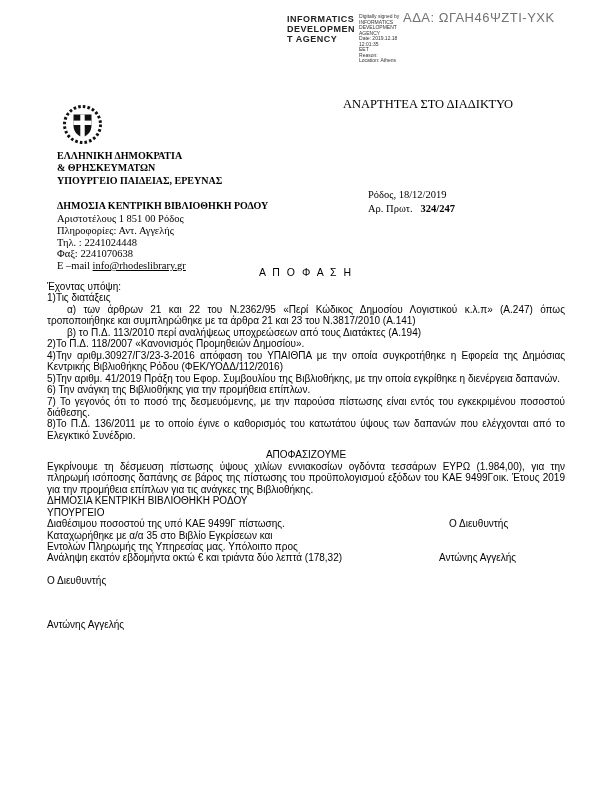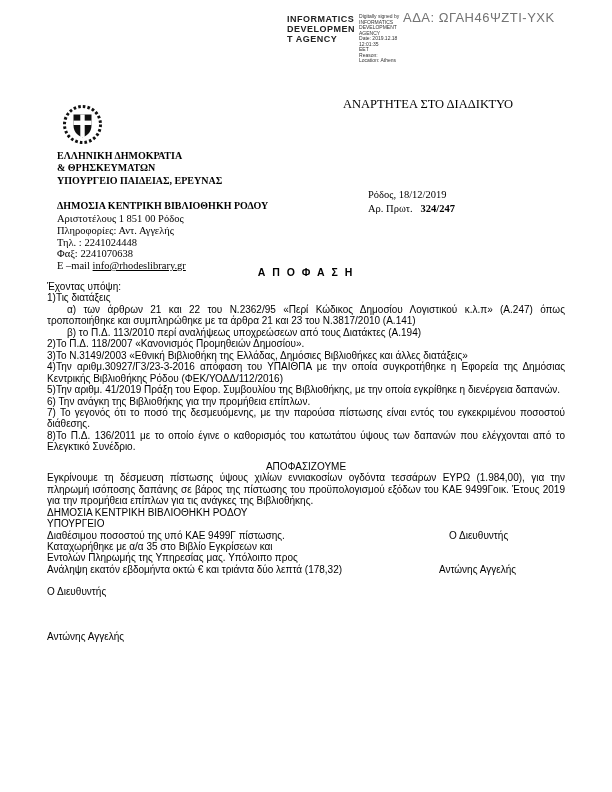--- a/index.html
+++ b/index.html
@@ -41,21 +41,21 @@
   .letterhead .addr{line-height:11.8px;}
   .email-link{color:#000; text-decoration:underline;}
   .date-block{
     position:absolute; left:368px; top:188px;
     font-family:"Liberation Serif", serif; font-size:10.5px; line-height:13.5px;
   }
   .date-block .protocol-no{font-weight:bold;}
   
   .apofasi-title{
     position:absolute; left:0; top:266px; width:612px; text-align:center;
-    font-size:10.5px; letter-spacing:2px;font-weight:bold;
+    font-size:10.5px; letter-spacing:2px;
   }
   
   .body-text{
     position:absolute; left:47px; top:281px; width:518px;
     font-size:10px; line-height:11.45px; text-align:justify;
   }
   .body-text .line{text-align:left;}
   .body-text .indent{text-indent:20px;}
   .center-head{text-align:center; margin-top:8px; margin-bottom:0;}
   .decide-par{margin:0;}
@@ -115,21 +115,20 @@
   </div>
 
   <div class="apofasi-title">Α Π Ο Φ Α Σ Η</div>
 
   <div class="body-text">
     <div class="line">Έχοντας υπόψη:</div>
     <div>1)Τις διατάξεις</div>
     <div class="indent">α) των άρθρων 21 και 22 του  Ν.2362/95 «Περί Κώδικος Δημοσίου Λογιστικού κ.λ.π» (Α.247) όπως τροποποιήθηκε και συμπληρώθηκε με τα άρθρα 21 και 23 του Ν.3817/2010 (Α.141)</div>
     <div class="indent">β) το Π.Δ. 113/2010 περί αναλήψεως υποχρεώσεων από τους Διατάκτες (Α.194)</div>
     <div>2)Το Π.Δ. 118/2007 «Κανονισμός Προμηθειών Δημοσίου».</div>
-    <div>3)Το Ν.3149/2003 «Εθνική Βιβλιοθήκη της Ελλάδας, Δημόσιες Βιβλιοθήκες και άλλες διατάξεις»</div>
     <div>4)Την αριθμ.30927/Γ3/23-3-2016 απόφαση του ΥΠΑΙΘΠΑ με την οποία συγκροτήθηκε η Εφορεία της Δημόσιας Κεντρικής Βιβλιοθήκης Ρόδου (ΦΕΚ/ΥΟΔΔ/112/2016)</div>
     <div>5)Την αριθμ. 41/2019   Πράξη του Εφορ. Συμβουλίου της Βιβλιοθήκης, με την οποία εγκρίθηκε η διενέργεια δαπανών.</div>
     <div class="line">6) Την ανάγκη της Βιβλιοθήκης για την προμήθεια επίπλων.</div>
     <div>7) Το γεγονός ότι το ποσό της δεσμευόμενης, με την παρούσα πίστωσης είναι εντός του εγκεκριμένου ποσοστού διάθεσης.</div>
     <div>8)Το Π.Δ. 136/2011 με το οποίο έγινε ο καθορισμός του κατωτάτου ύψους των δαπανών που ελέγχονται από το Ελεγκτικό Συνέδριο.</div>
 
     <div class="center-head">ΑΠΟΦΑΣΙΖΟΥΜΕ</div>
     <p class="decide-par">Εγκρίνουμε τη δέσμευση πίστωσης ύψους  χιλίων εννιακοσίων ογδόντα τεσσάρων  ΕΥΡΩ  (1.984,00), για την πληρωμή ισόποσης δαπάνης σε βάρος της πίστωσης του προϋπολογισμού εξόδων του ΚΑΕ 9499Γοικ. Έτους 2019 για την προμήθεια επίπλων για τις ανάγκες της Βιβλιοθήκης.</p>
     <div class="line">ΔΗΜΟΣΙΑ ΚΕΝΤΡΙΚΗ ΒΙΒΛΙΟΘΗΚΗ ΡΟΔΟΥ</div>
     <div class="line">ΥΠΟΥΡΓΕΙΟ</div>

